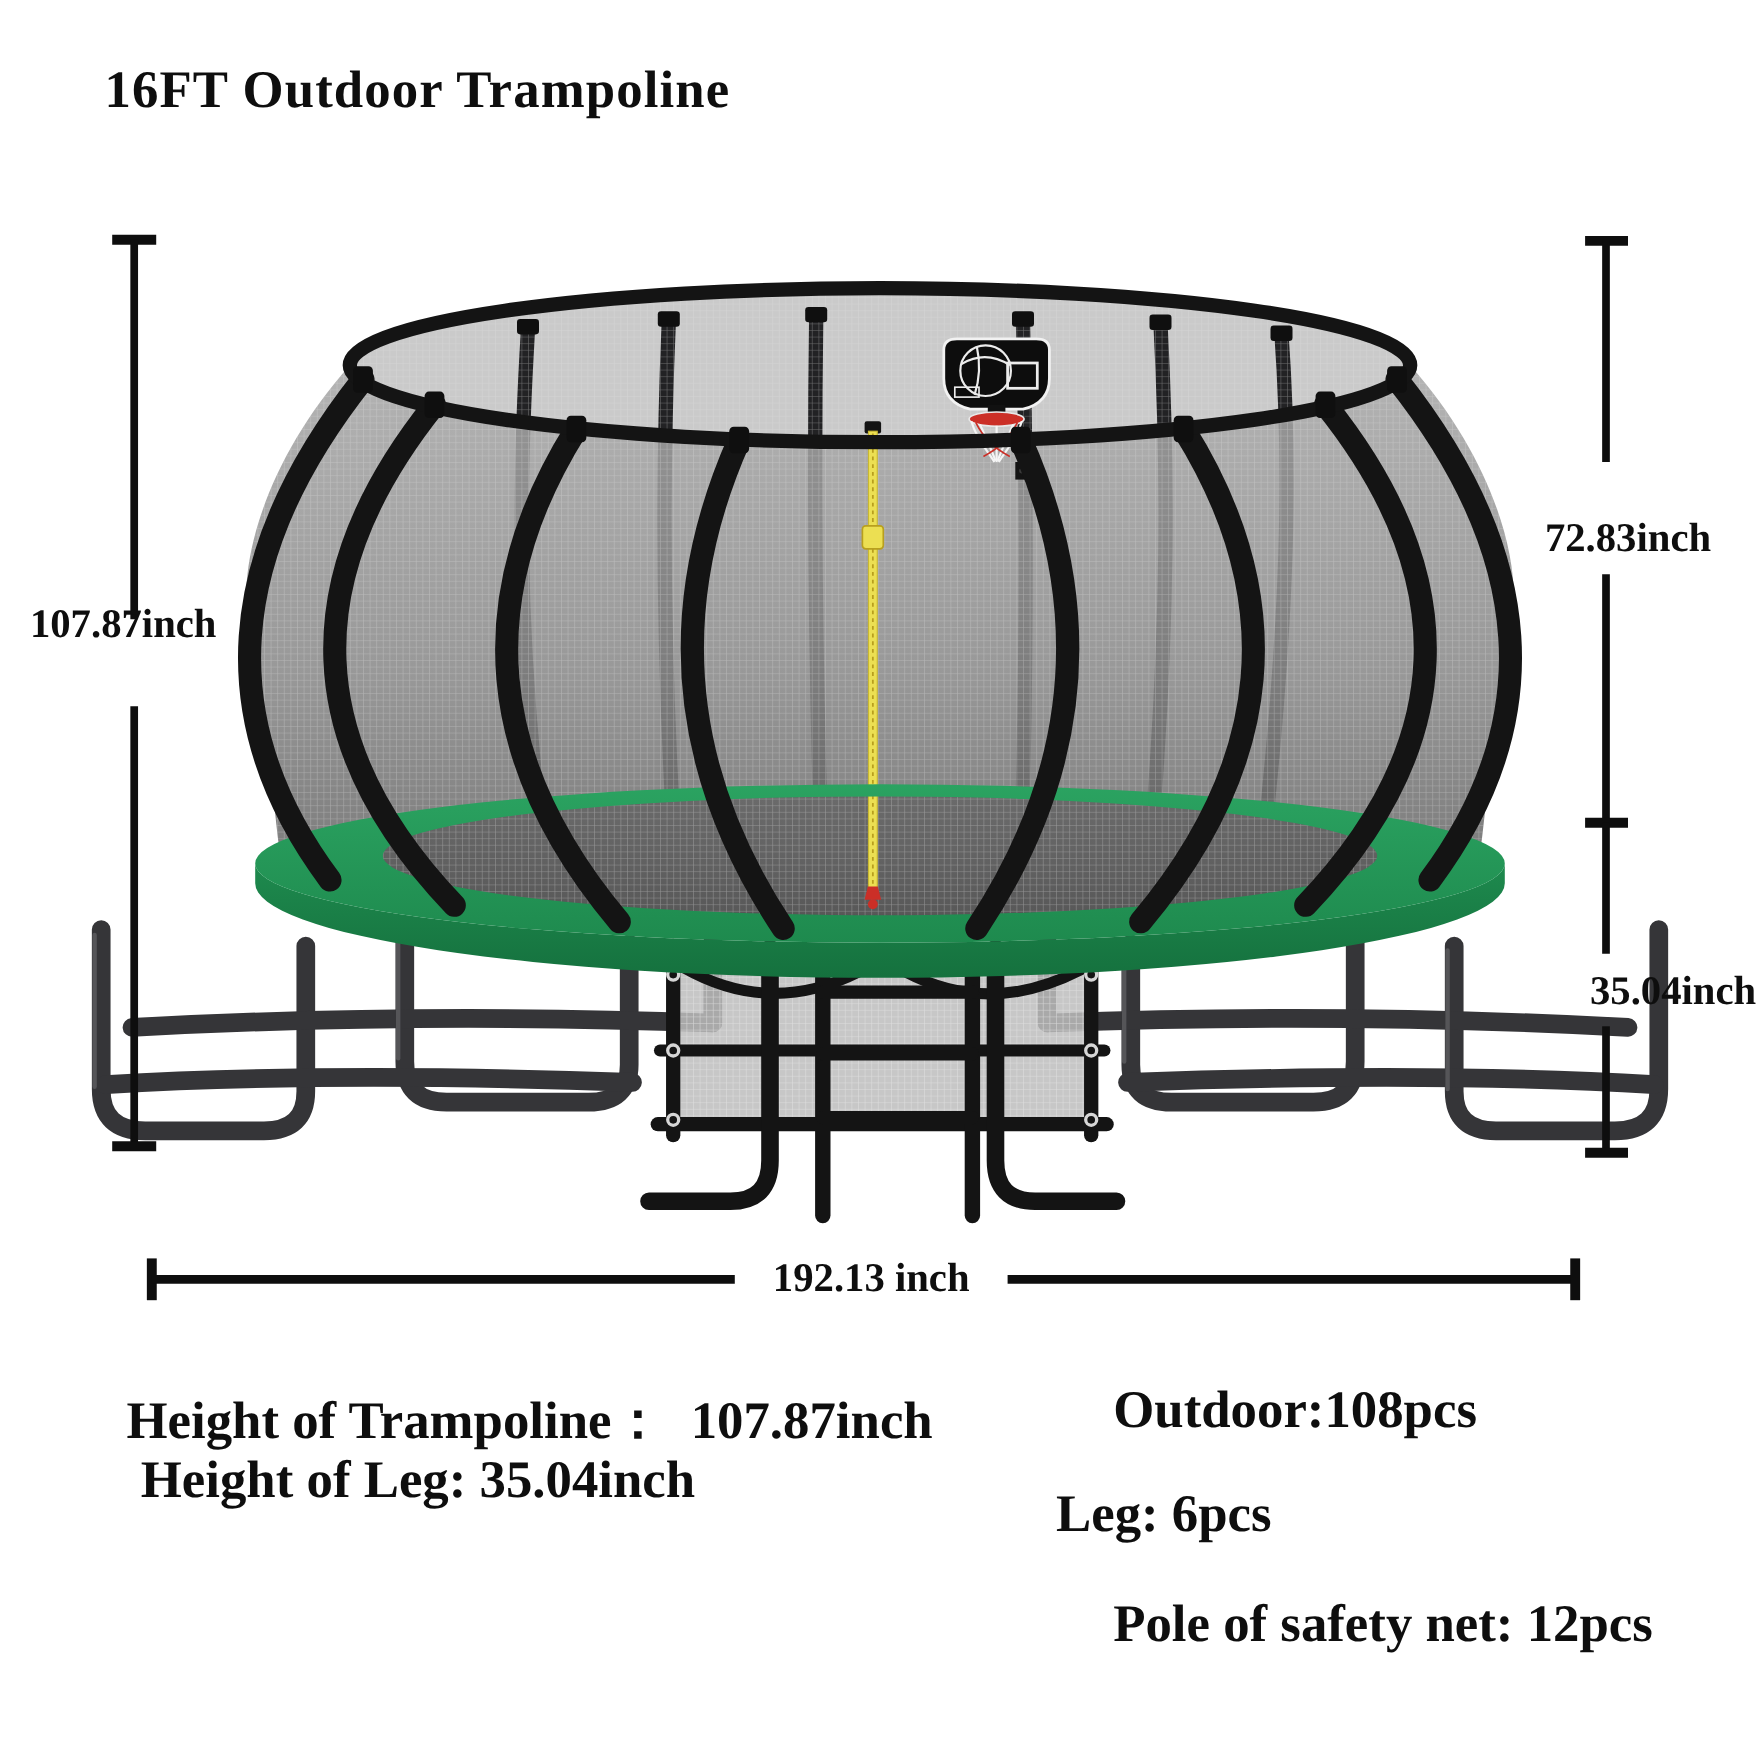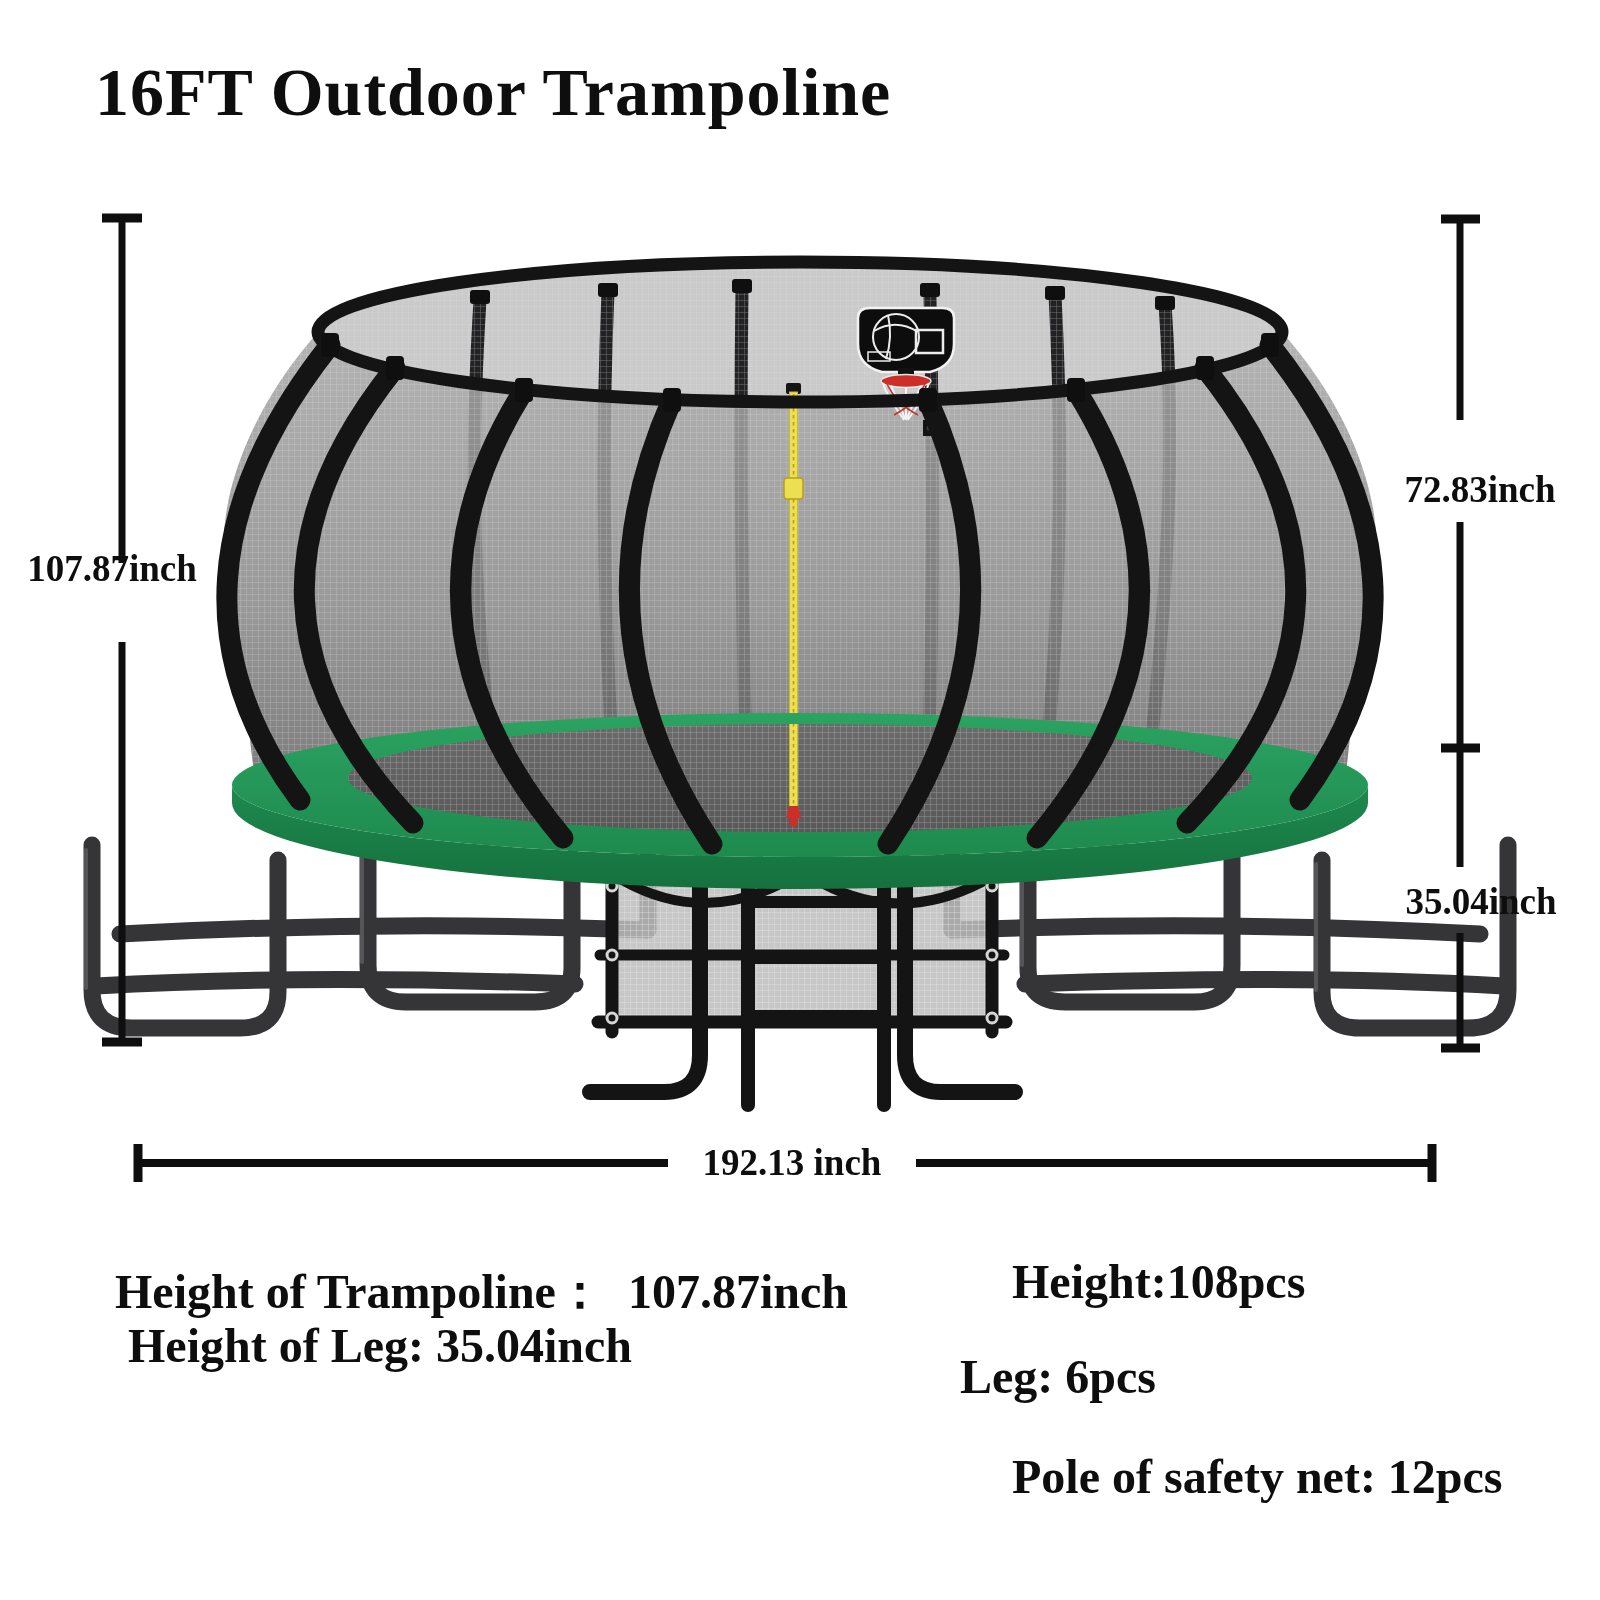--- a/index.html
+++ b/index.html
@@ -1,20 +1,20 @@
 <!DOCTYPE html>
 <html style="--pad-green: #2ba361; --pad-green-dark: #1e8a4e; --pad-green-deep: #15713e; --frame-black: #141414; --leg-gray: #353538; --leg-gray-light: #5a5a5e; --net-gray: #9e9e9e; --net-gray-dark: #6e6e6e; --net-gray-light: #c6c6c6; --zipper-yellow: #ecdf52; --zipper-yellow-dark: #b9a31f; --rim-red: #cb2f27; --hook-silver: #d6d6d6; --text-black: #0e0e0e;"><head>
 <meta charset="utf-8">
 <style>
   html,body{margin:0;padding:0;background:#fff;}
   #page{position:relative;width:1600px;height:1600px;background:#ffffff;overflow:hidden;
         font-family:"Liberation Serif","DejaVu Serif",serif;color:var(--text-black,#0e0e0e);}
   svg#scene{position:absolute;left:0;top:0;}
   .label{position:absolute;font-weight:700;line-height:1;white-space:pre;}
-  .title{left:95px;top:58px;font-size:68px;letter-spacing:1px;}
+  .title{left:95px;top:58px;font-size:48px;letter-spacing:1px;}
   .dim{font-size:37px;transform:translate(-50%,-50%);}
   .spec{font-size:48px;}
   .dim,.spec,.title{color:var(--text-black,#0e0e0e);}
 </style>
 </head>
 <body>
 
 <div id="page">
 
   <svg id="scene" width="1600" height="1600" viewBox="0 0 1600 1600">
@@ -211,21 +211,21 @@
       <line x1="138" y1="1163" x2="668" y2="1163"></line>
       <line x1="916" y1="1163" x2="1432" y2="1163"></line>
       <line x1="1432" y1="1144" x2="1432" y2="1182" stroke-width="9"></line>
     </g>
   </svg>
 
   <div class="label title">16FT Outdoor Trampoline</div>
 
   <div class="label dim" style="left:112px;top:568px;">107.87inch</div>
   <div class="label dim" style="left:1480px;top:489px;">72.83inch</div>
-  <div class="label dim" style="left:1481px;top:901px;">35.04inch</div>
+  <div class="label dim" style="left:1521px;top:901px;">35.04inch</div>
   <div class="label dim" style="left:792px;top:1162px;">192.13 inch</div>
 
   <div class="label spec" style="left:115px;top:1268px;">Height of Trampoline：  107.87inch</div>
   <div class="label spec" style="left:115px;top:1322px;margin-left:13px;">Height of Leg: 35.04inch</div>
-  <div class="label spec" style="left:1012px;top:1258px;">Height:108pcs</div>
+  <div class="label spec" style="left:1012px;top:1258px;">Outdoor:108pcs</div>
   <div class="label spec" style="left:960px;top:1353px;">Leg: 6pcs</div>
   <div class="label spec" style="left:1012px;top:1453px;text-align:right;">Pole of safety net: 12pcs</div>
 </div>
 
 </body></html>

